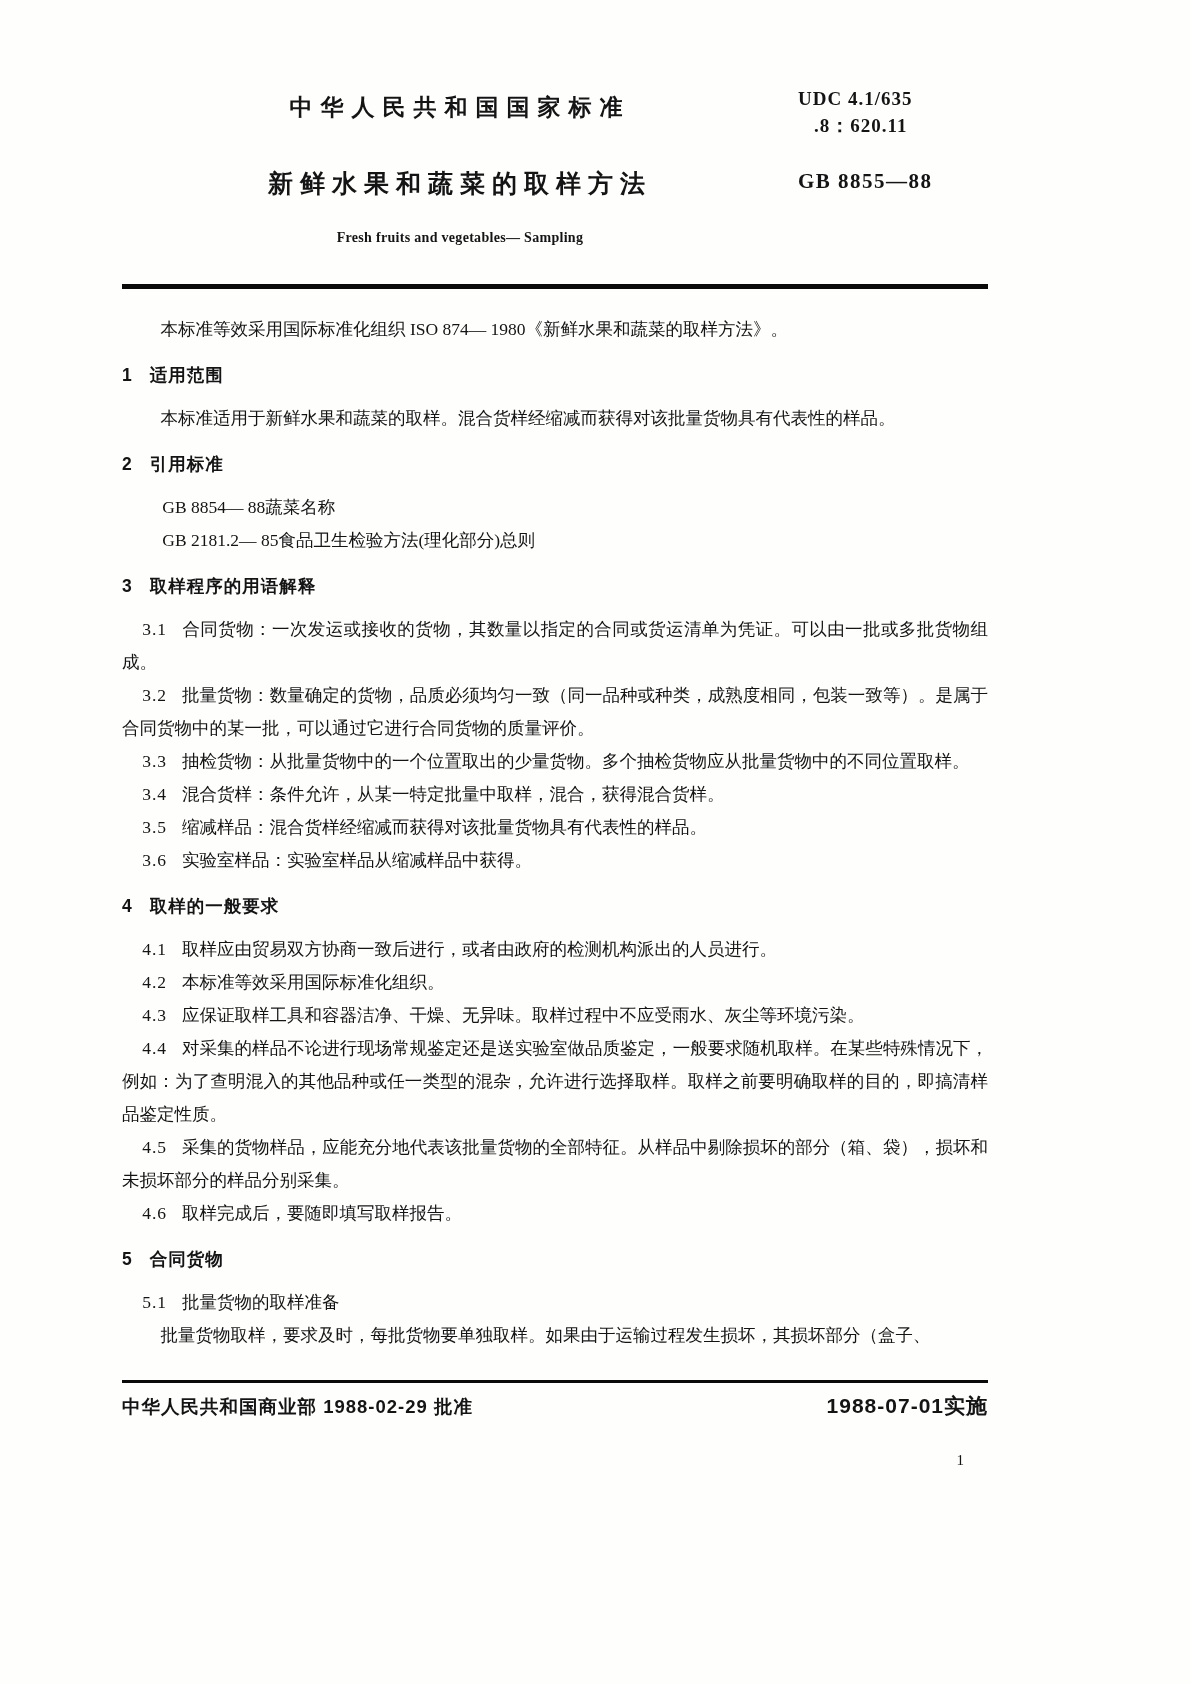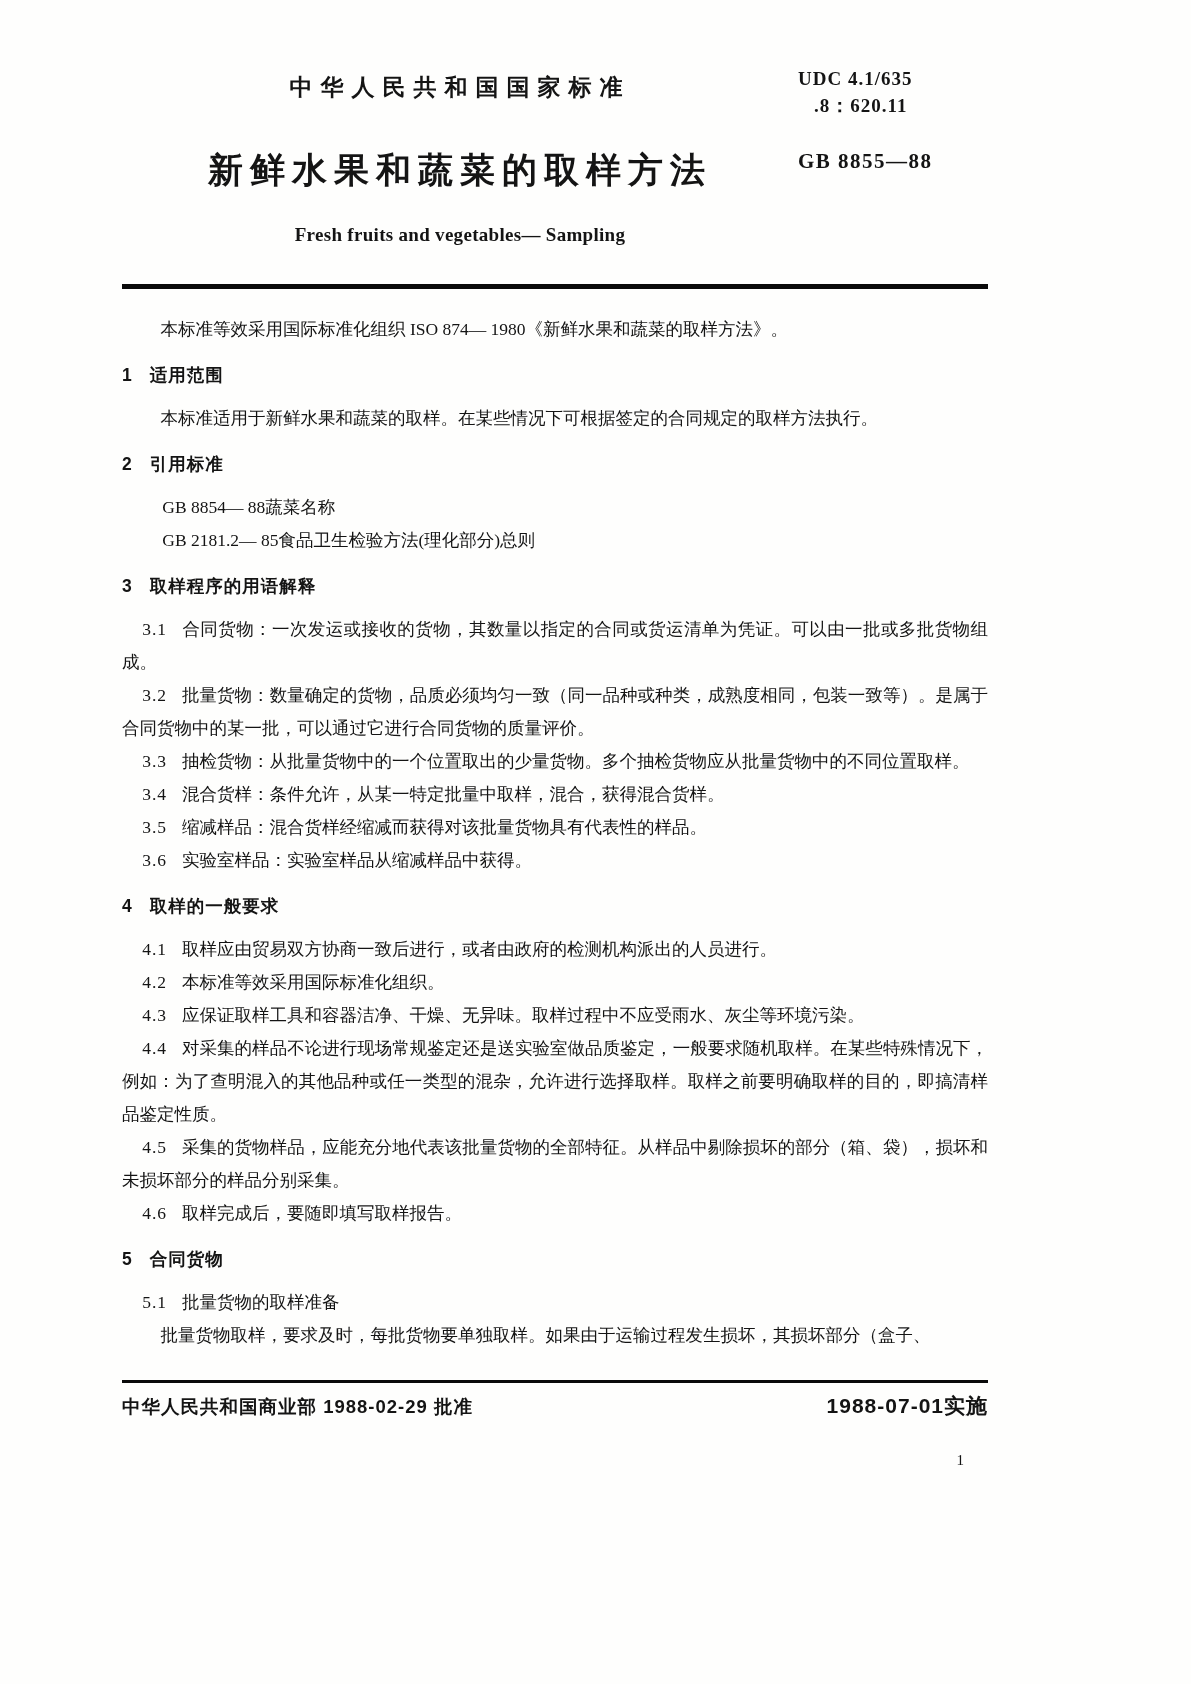--- a/index.html
+++ b/index.html
@@ -8,37 +8,37 @@
     width: 1191px; height: 1684px;
     font-family: "Liberation Serif", "DejaVu Serif", serif;
     color: #141414;
     position: relative;
     overflow: hidden;
   }
   .page {
     position: relative;
     width: 1191px; height: 1684px;
     background: #fefefd;
-    padding: 72px 203px 0 122px;
+    padding: 92px 203px 0 122px;
   }
   
   .doc-header { position: relative; }
   .header-center { width: 676px; text-align: center; }
   .std-label {
     font-family: "Liberation Sans", "DejaVu Sans", sans-serif;
     font-weight: bold; font-size: 23px; letter-spacing: 8px;
     white-space: nowrap;
   }
   .doc-title {
     font-family: "Liberation Sans", "DejaVu Sans", sans-serif;
-    font-weight: bold; font-size: 35px; letter-spacing: 7px;
+    font-weight: bold; font-size: 25px; letter-spacing: 7px;
     margin-top: 44px; white-space: nowrap;
   }
   .en-title {
-    font-weight: bold; font-size: 19px; margin-top: 30px;
+    font-weight: bold; font-size: 14px; margin-top: 30px;
     letter-spacing: 0.3px;
   }
   .header-right {
     position: absolute; left: 676px; top: -4px; width: 192px;
     font-family: Liberation Serif, serif;
     font-weight: bold;
   }
   .udc-line1 { font-size: 19px; letter-spacing: 1px; }
   .udc-line2 { font-size: 19px; letter-spacing: 1px; padding-left: 16px; margin-top: 3px; }
   .gb-num { font-size: 21px; letter-spacing: 1.5px; margin-top: 30px; }
@@ -98,21 +98,21 @@
       <div class="udc-line1" data-name="udc-code-line1">UDC 4.1/635</div>
       <div class="udc-line2" data-name="udc-code-line2">.8：620.11</div>
       <div class="gb-num" data-name="standard-number">GB 8855—88</div>
     </div>
     <div class="rule" data-name="header-rule"></div>
   </div>
 
   <main id="doc-body" data-name="document-body">
       <p data-name="intro-paragraph">本标准等效采用国际标准化组织 ISO 874— 1980《新鲜水果和蔬菜的取样方法》。</p>
       <div class="sec-heading" data-name="section-heading"><span class="sec-num" data-name="section-number">1</span><span class="sec-title" data-name="section-title">适用范围</span></div>
-      <p class="para" data-name="body-paragraph">本标准适用于新鲜水果和蔬菜的取样。在某些情况下可根据签定的合同规定的取样方法执行。</p>
+      <p class="para" data-name="body-paragraph">本标准适用于新鲜水果和蔬菜的取样。混合货样经缩减而获得对该批量货物具有代表性的样品。</p>
       <div class="sec-heading" data-name="section-heading"><span class="sec-num" data-name="section-number">2</span><span class="sec-title" data-name="section-title">引用标准</span></div>
       <p class="ref" data-name="reference-item">GB 8854— 88蔬菜名称</p>
       <p class="ref" data-name="reference-item">GB 2181.2— 85食品卫生检验方法(理化部分)总则</p>
       <div class="sec-heading" data-name="section-heading"><span class="sec-num" data-name="section-number">3</span><span class="sec-title" data-name="section-title">取样程序的用语解释</span></div>
       <p class="clause" data-name="clause-paragraph"><span class="cnum" data-name="clause-number">3.1</span><span class="ctext" data-name="clause-text">合同货物：一次发运或接收的货物，其数量以指定的合同或货运清单为凭证。可以由一批或多批货物组成。</span></p>
       <p class="clause" data-name="clause-paragraph"><span class="cnum" data-name="clause-number">3.2</span><span class="ctext" data-name="clause-text">批量货物：数量确定的货物，品质必须均匀一致（同一品种或种类，成熟度相同，包装一致等）。是属于合同货物中的某一批，可以通过它进行合同货物的质量评价。</span></p>
       <p class="clause" data-name="clause-paragraph"><span class="cnum" data-name="clause-number">3.3</span><span class="ctext" data-name="clause-text">抽检货物：从批量货物中的一个位置取出的少量货物。多个抽检货物应从批量货物中的不同位置取样。</span></p>
       <p class="clause" data-name="clause-paragraph"><span class="cnum" data-name="clause-number">3.4</span><span class="ctext" data-name="clause-text">混合货样：条件允许，从某一特定批量中取样，混合，获得混合货样。</span></p>
       <p class="clause" data-name="clause-paragraph"><span class="cnum" data-name="clause-number">3.5</span><span class="ctext" data-name="clause-text">缩减样品：混合货样经缩减而获得对该批量货物具有代表性的样品。</span></p>
       <p class="clause" data-name="clause-paragraph"><span class="cnum" data-name="clause-number">3.6</span><span class="ctext" data-name="clause-text">实验室样品：实验室样品从缩减样品中获得。</span></p>

